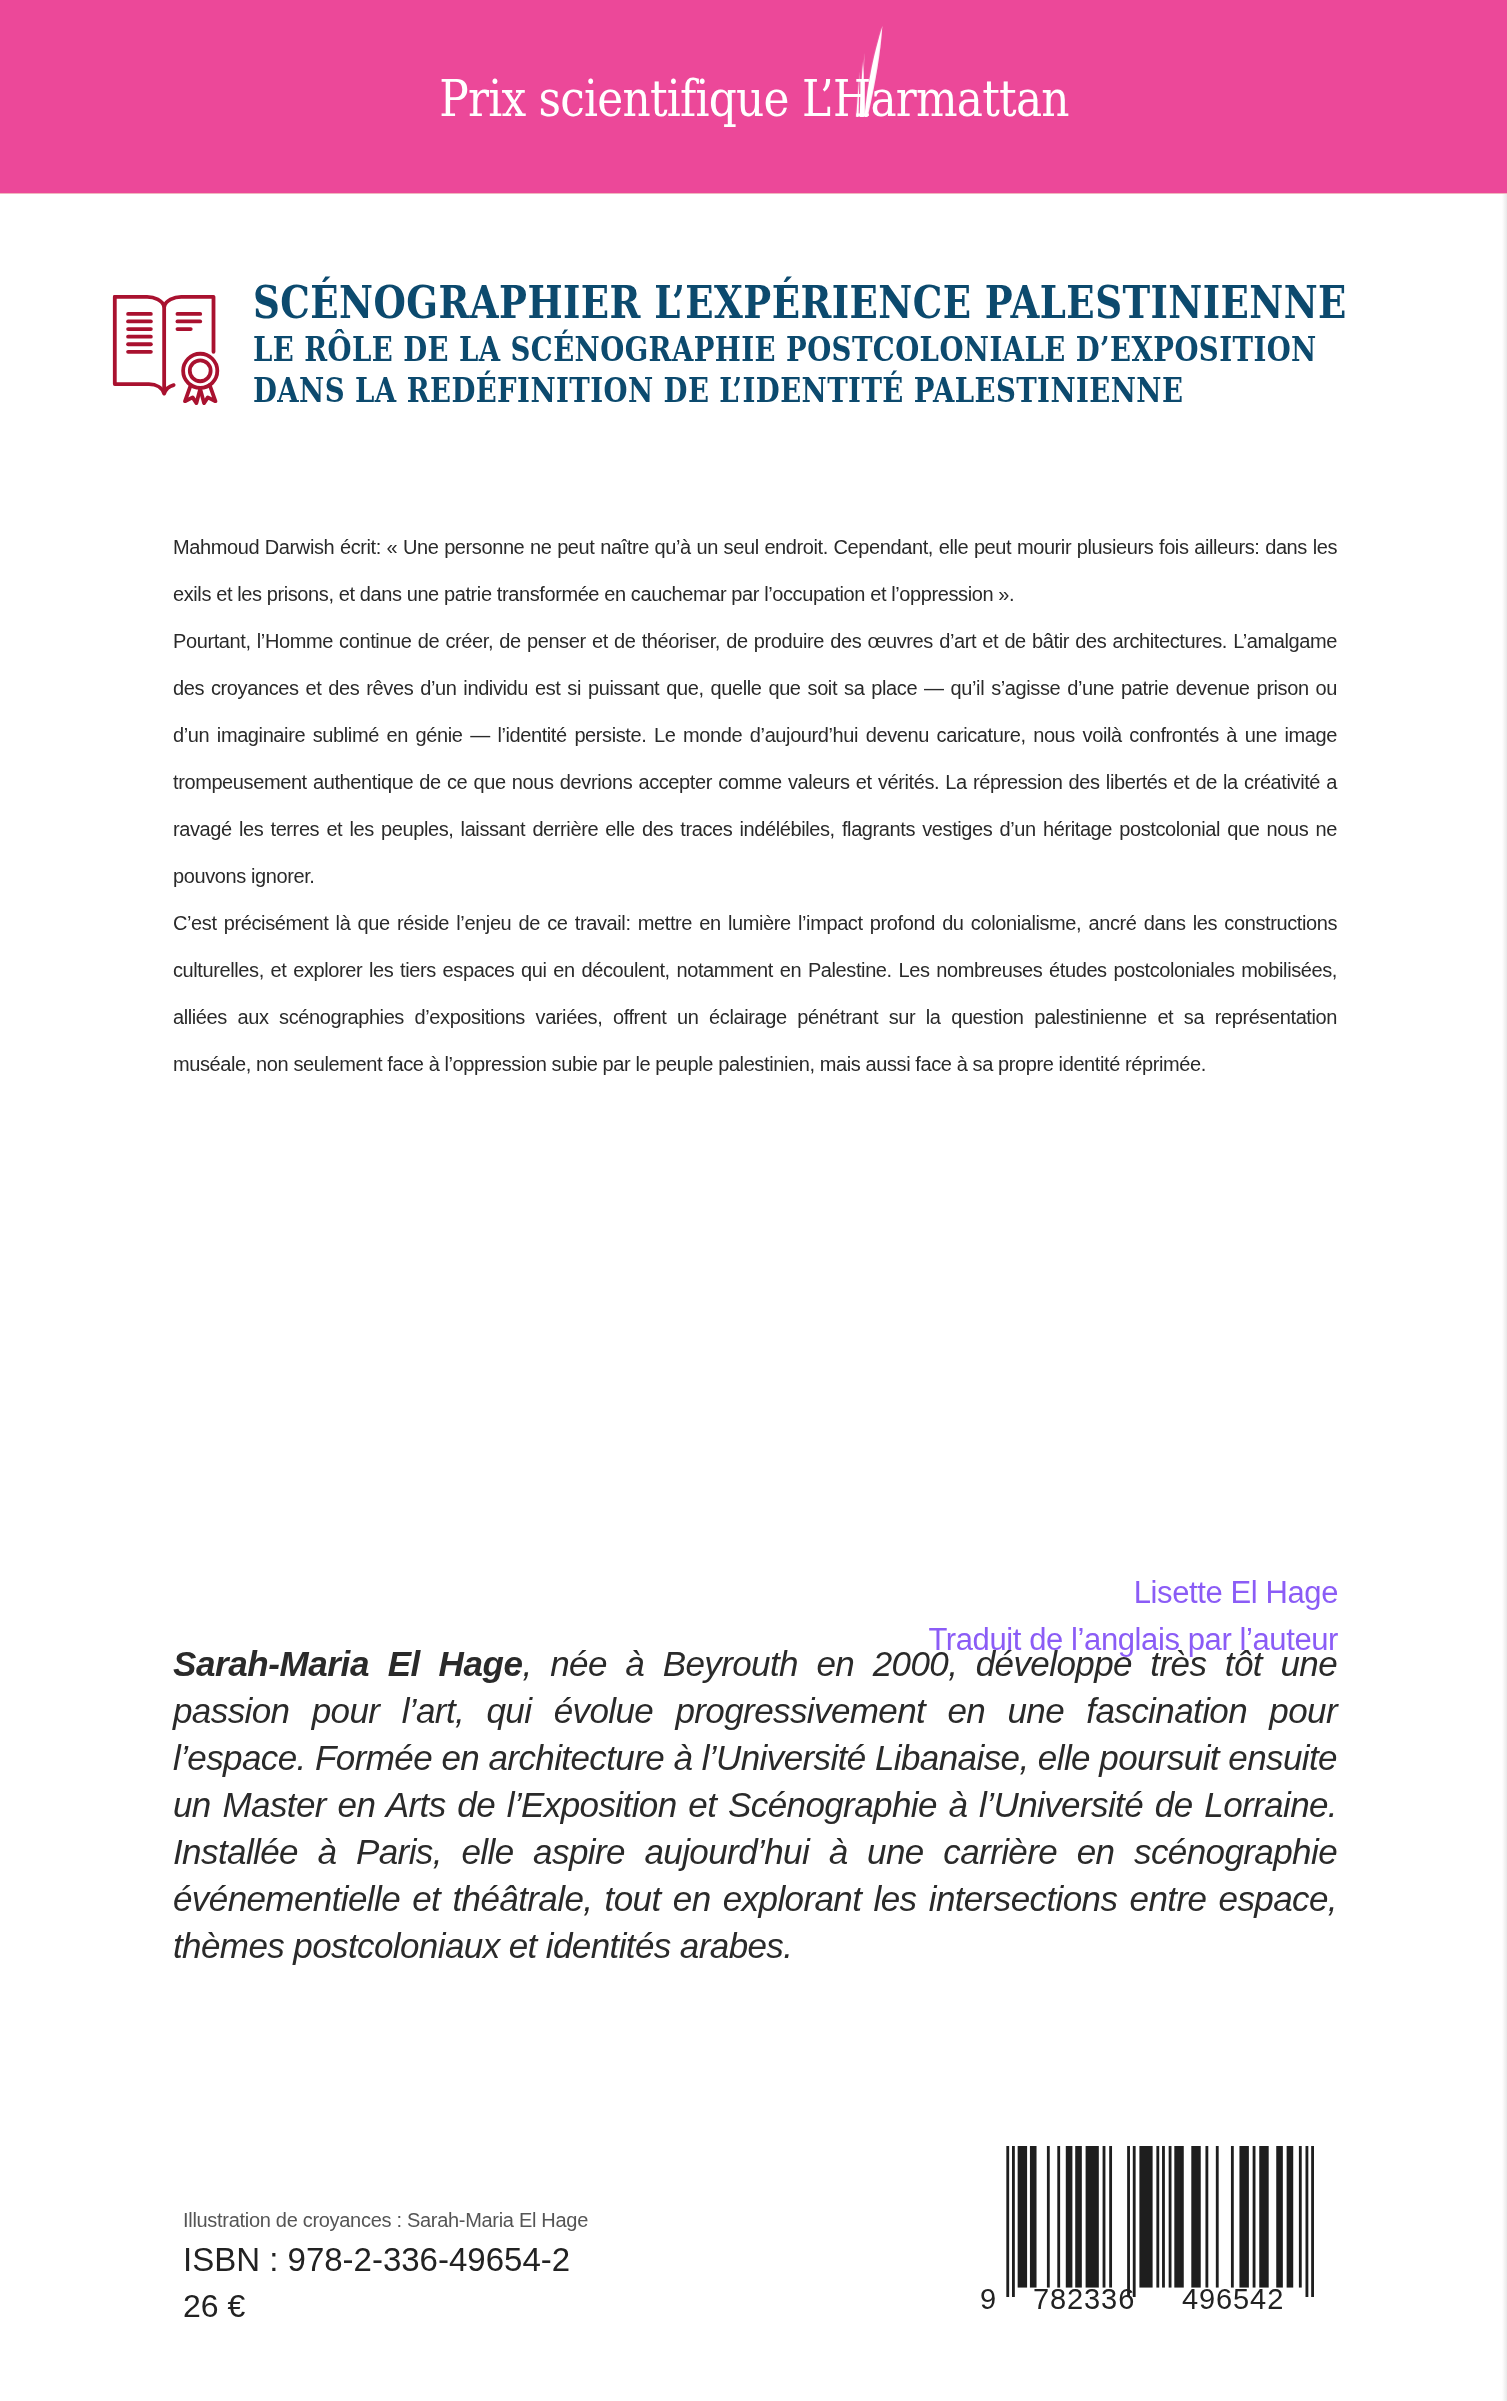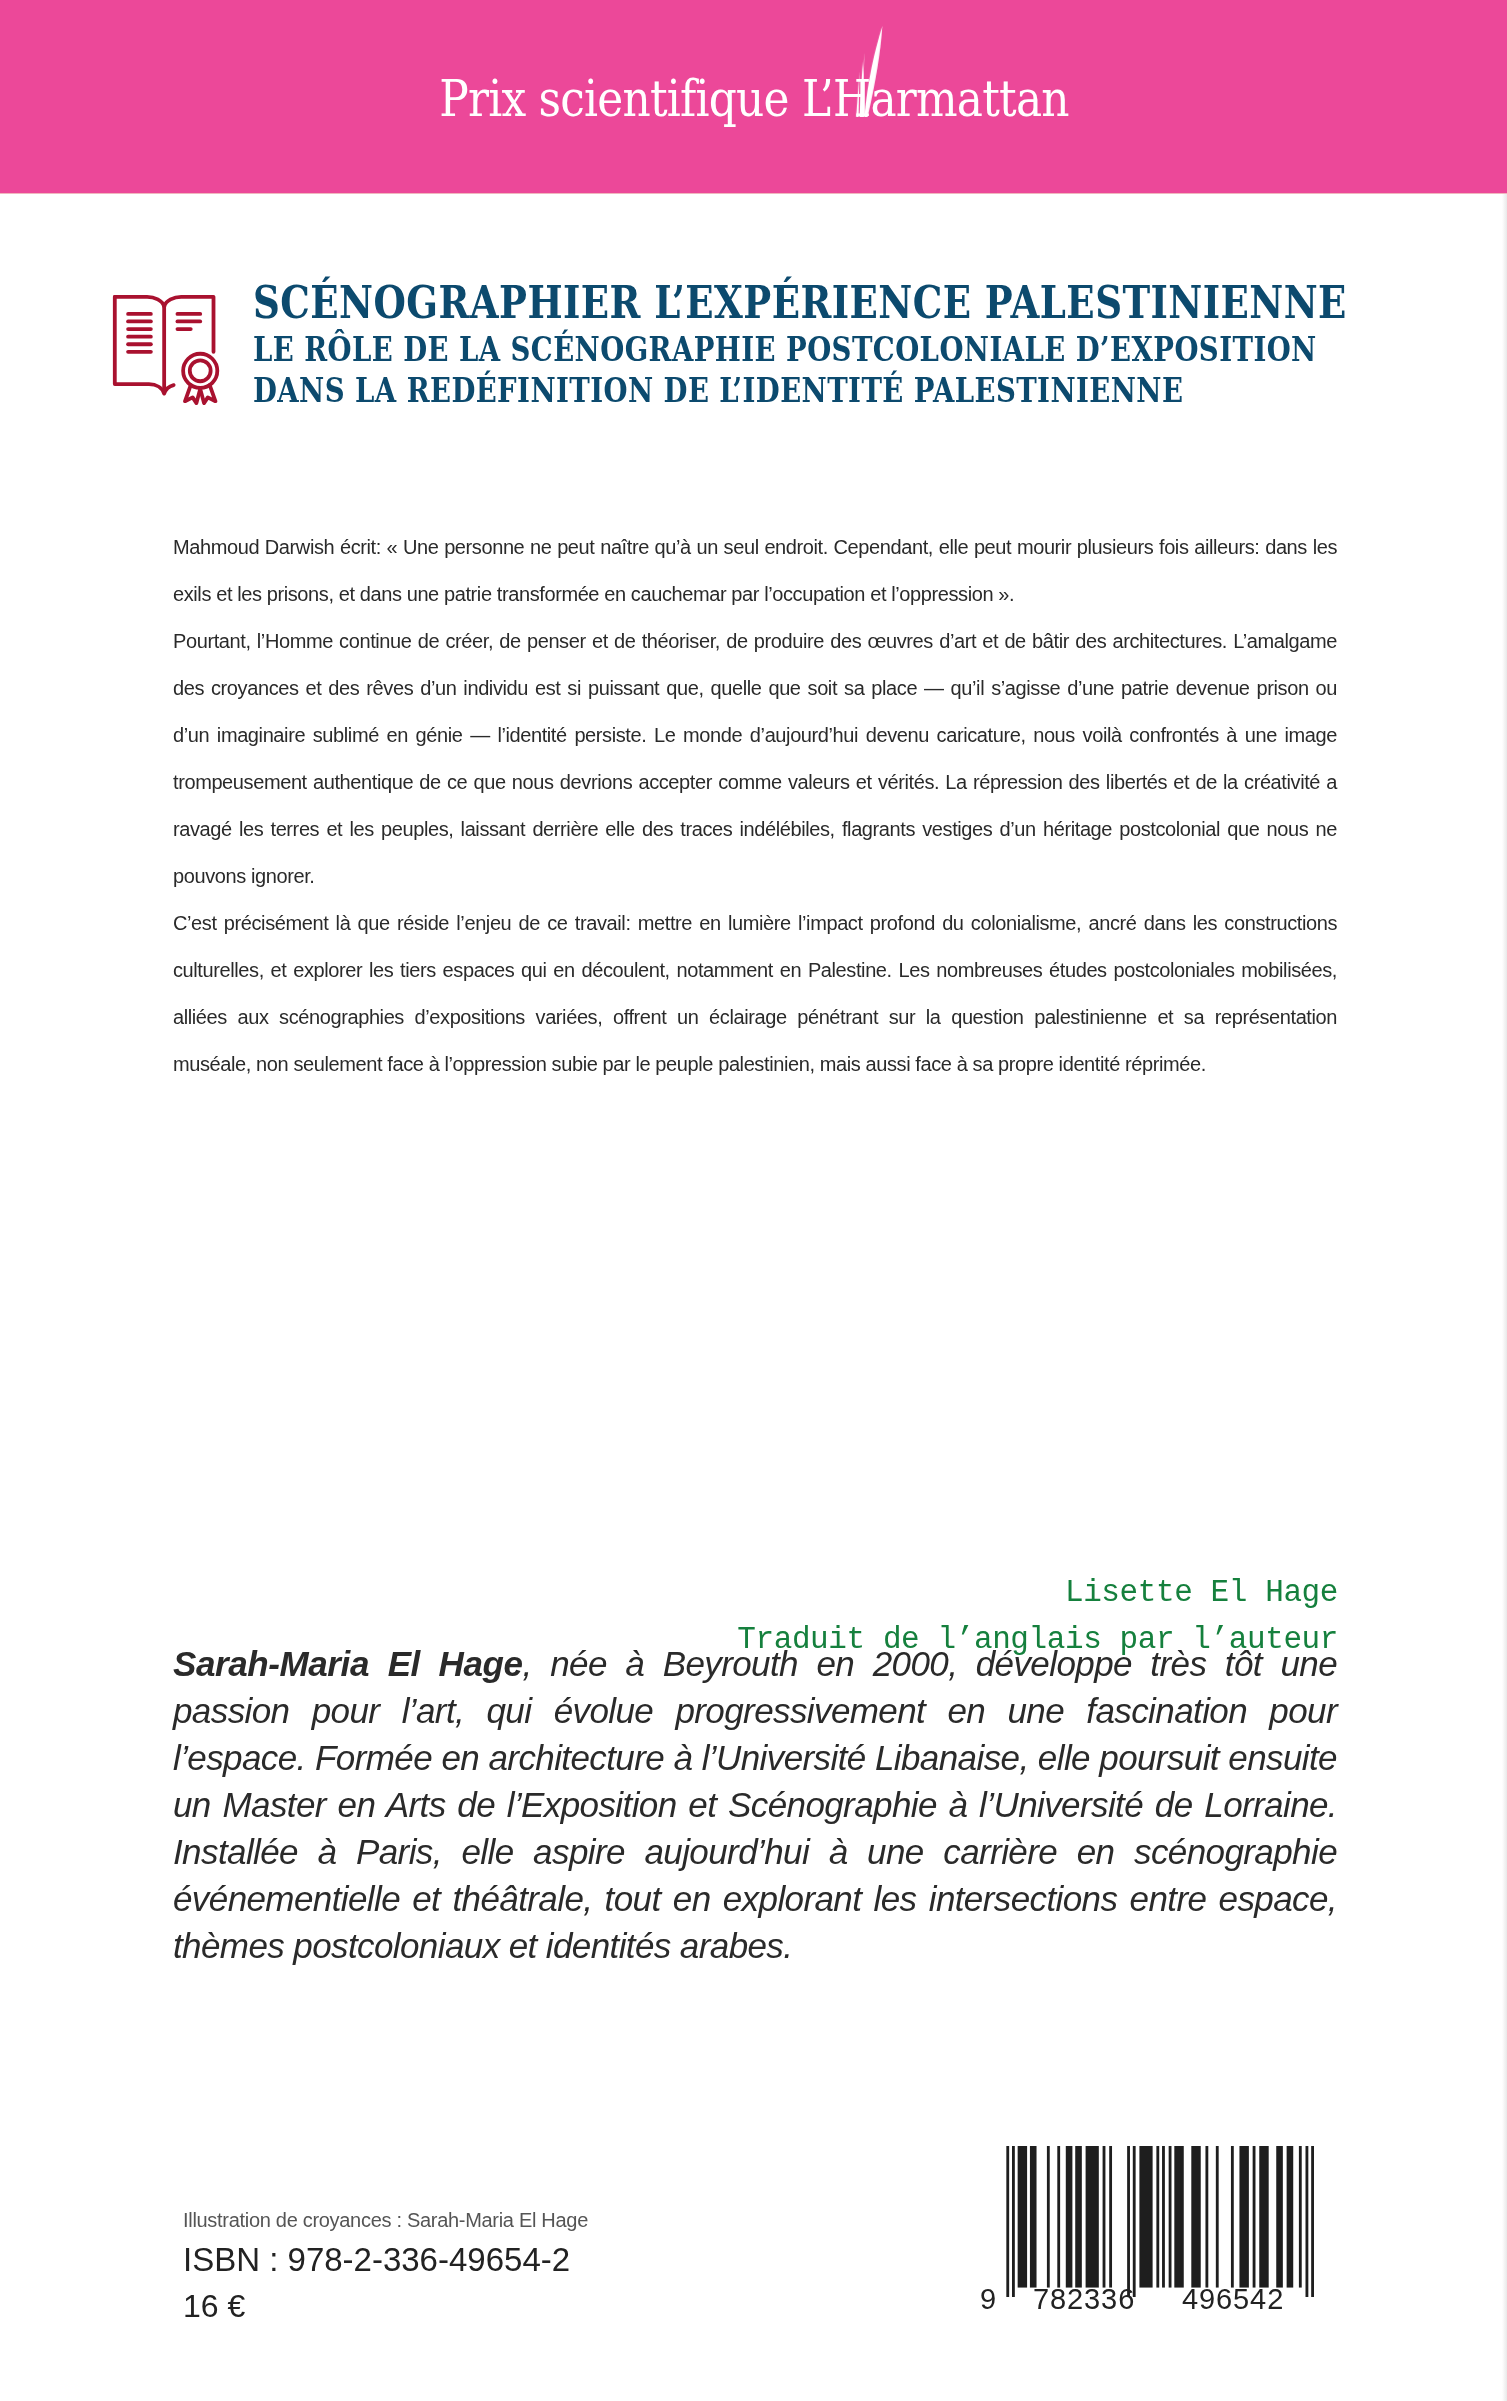--- a/index.html
+++ b/index.html
@@ -40,21 +40,21 @@
   
   .body-text {
     position: absolute; left: 173px; top: 524px; width: 1164px;
     font-family: "Liberation Sans", sans-serif; font-weight: normal;
     font-size: 20px; line-height: 47px; color: #2a2a2a; text-align: justify;
     letter-spacing: -0.4px;
   }
   .body-text p { margin: 0; }
   .sign {
     position: absolute; right: 170px; top: 1569px; text-align: right;
-    font-family: Liberation Mono, monospace; font-size: 31px; line-height: 47px; color: #15803d;
+    font-family: Liberation Sans, sans-serif; font-size: 31px; line-height: 47px; color: #8b5cf6;
     letter-spacing: -0.4px;
   }
   .bio {
     position: absolute; left: 173px; top: 1640px; width: 1164px;
     font-family: "Liberation Sans", sans-serif; font-style: italic; font-size: 35px;
     line-height: 47px; color: #2a2a2a; text-align: justify; letter-spacing: -0.6px;
   }
   .bio .name { font-weight: bold; letter-spacing: -0.4px; }
 
   
@@ -120,21 +120,21 @@
 
 <div class="sign">
   <div>Lisette El Hage</div>
   <div>Traduit de l’anglais par l’auteur</div>
 </div>
 
 <div class="bio"><span class="name">Sarah-Maria El Hage</span><span>, née à Beyrouth en 2000, développe très tôt une passion pour l’art, qui évolue progressivement en une fascination pour l’espace. Formée en architecture à l’Université Libanaise, elle poursuit ensuite un Master en Arts de l’Exposition et Scénographie à l’Université de Lorraine. Installée à Paris, elle aspire aujourd’hui à une carrière en scénographie événementielle et théâtrale, tout en explorant les intersections entre espace, thèmes postcoloniaux et identités arabes.</span></div>
 
 <div class="credit">Illustration de croyances : Sarah-Maria El Hage</div>
 <div class="isbn">ISBN : 978-2-336-49654-2</div>
-<div class="price">16 €</div>
+<div class="price">26 €</div>
 
 <div class="barcode">
   <svg width="341" height="151" viewBox="0 0 360 160">
     <g fill="#1e1e1e">
       <rect x="23" y="0" width="3" height="160"></rect>
         <rect x="29" y="0" width="3" height="160"></rect>
       <rect x="35" y="0" width="10" height="150"></rect>
         <rect x="48" y="0" width="7" height="150"></rect>
       <rect x="66" y="0" width="3" height="150"></rect>
         <rect x="77" y="0" width="3" height="150"></rect>

